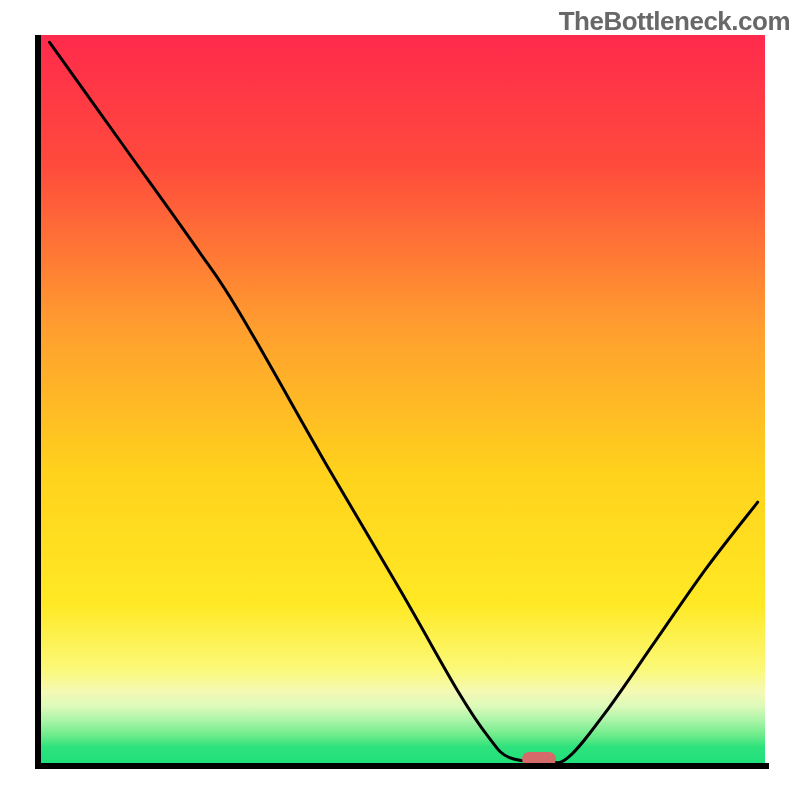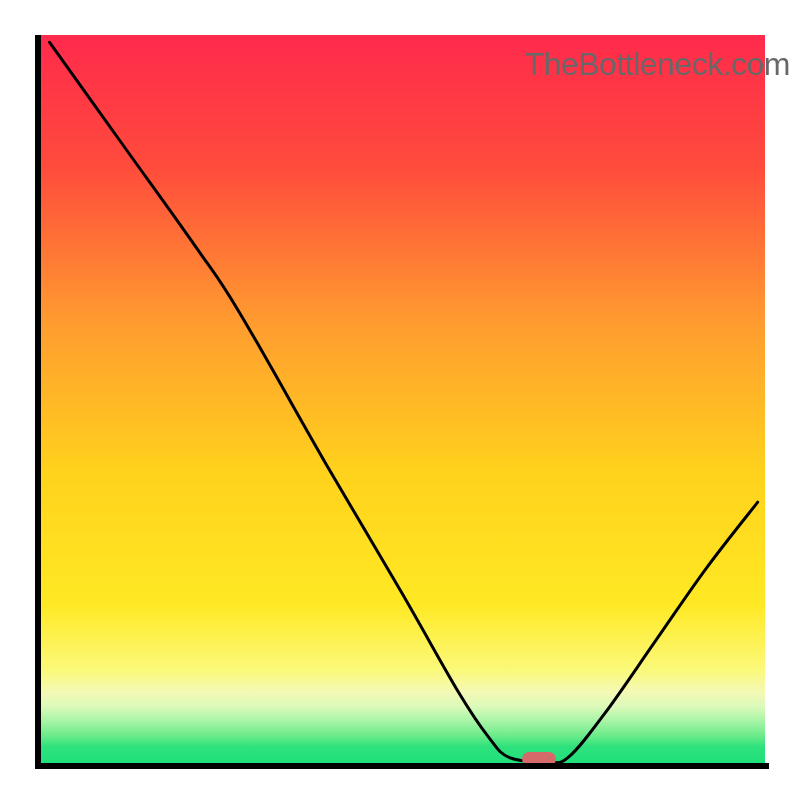--- a/index.html
+++ b/index.html
@@ -13,26 +13,25 @@
   .chart-container {
     position: relative;
     width: 800px;
     height: 800px;
   }
   .watermark {
     position: absolute;
     top: 6px;
     right: 10px;
     font-family: Arial, Helvetica, sans-serif;
-    font-size: 32px;
-    font-weight: 400;
+    font-size: 26px;
+    font-weight: 700;
     color: #686868;
     z-index: 10;
     letter-spacing: -0.5px;
-    margin-top: 40px;
   }
   .plot-area {
     position: absolute;
     left: 35px;
     top: 35px;
     width: 730px;
     height: 730px;
     overflow: hidden;
   }
   .border-left {

